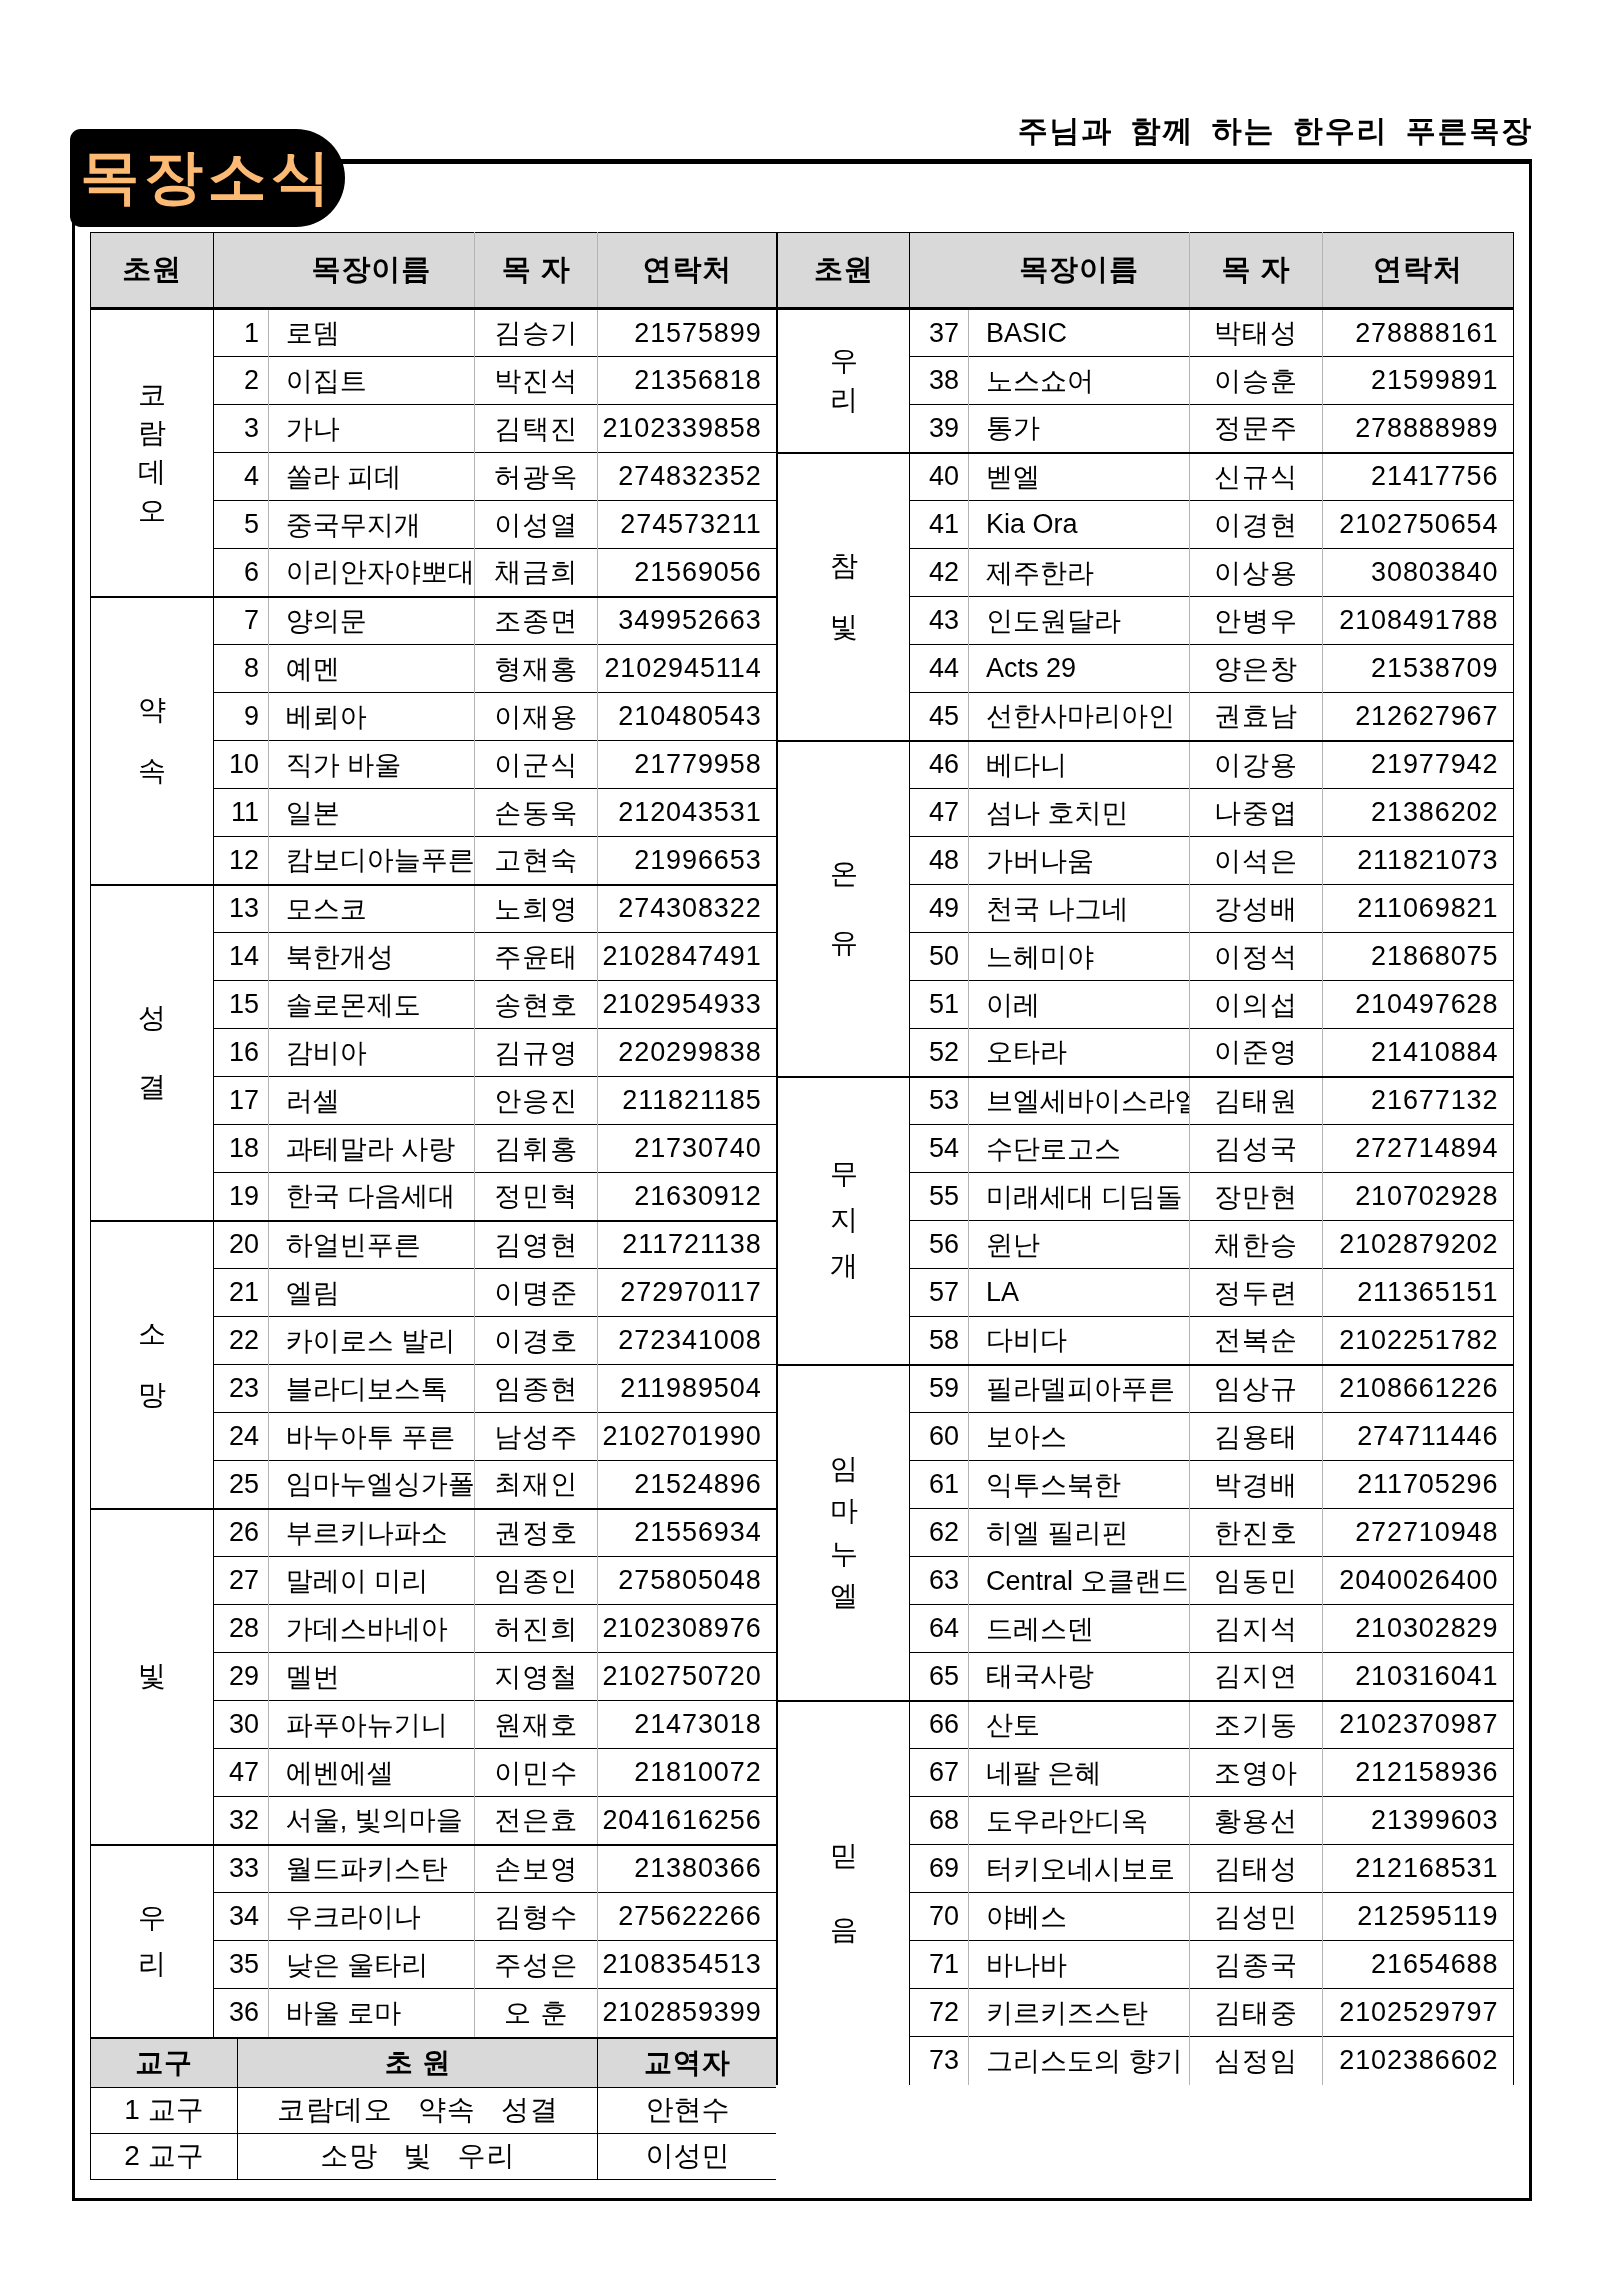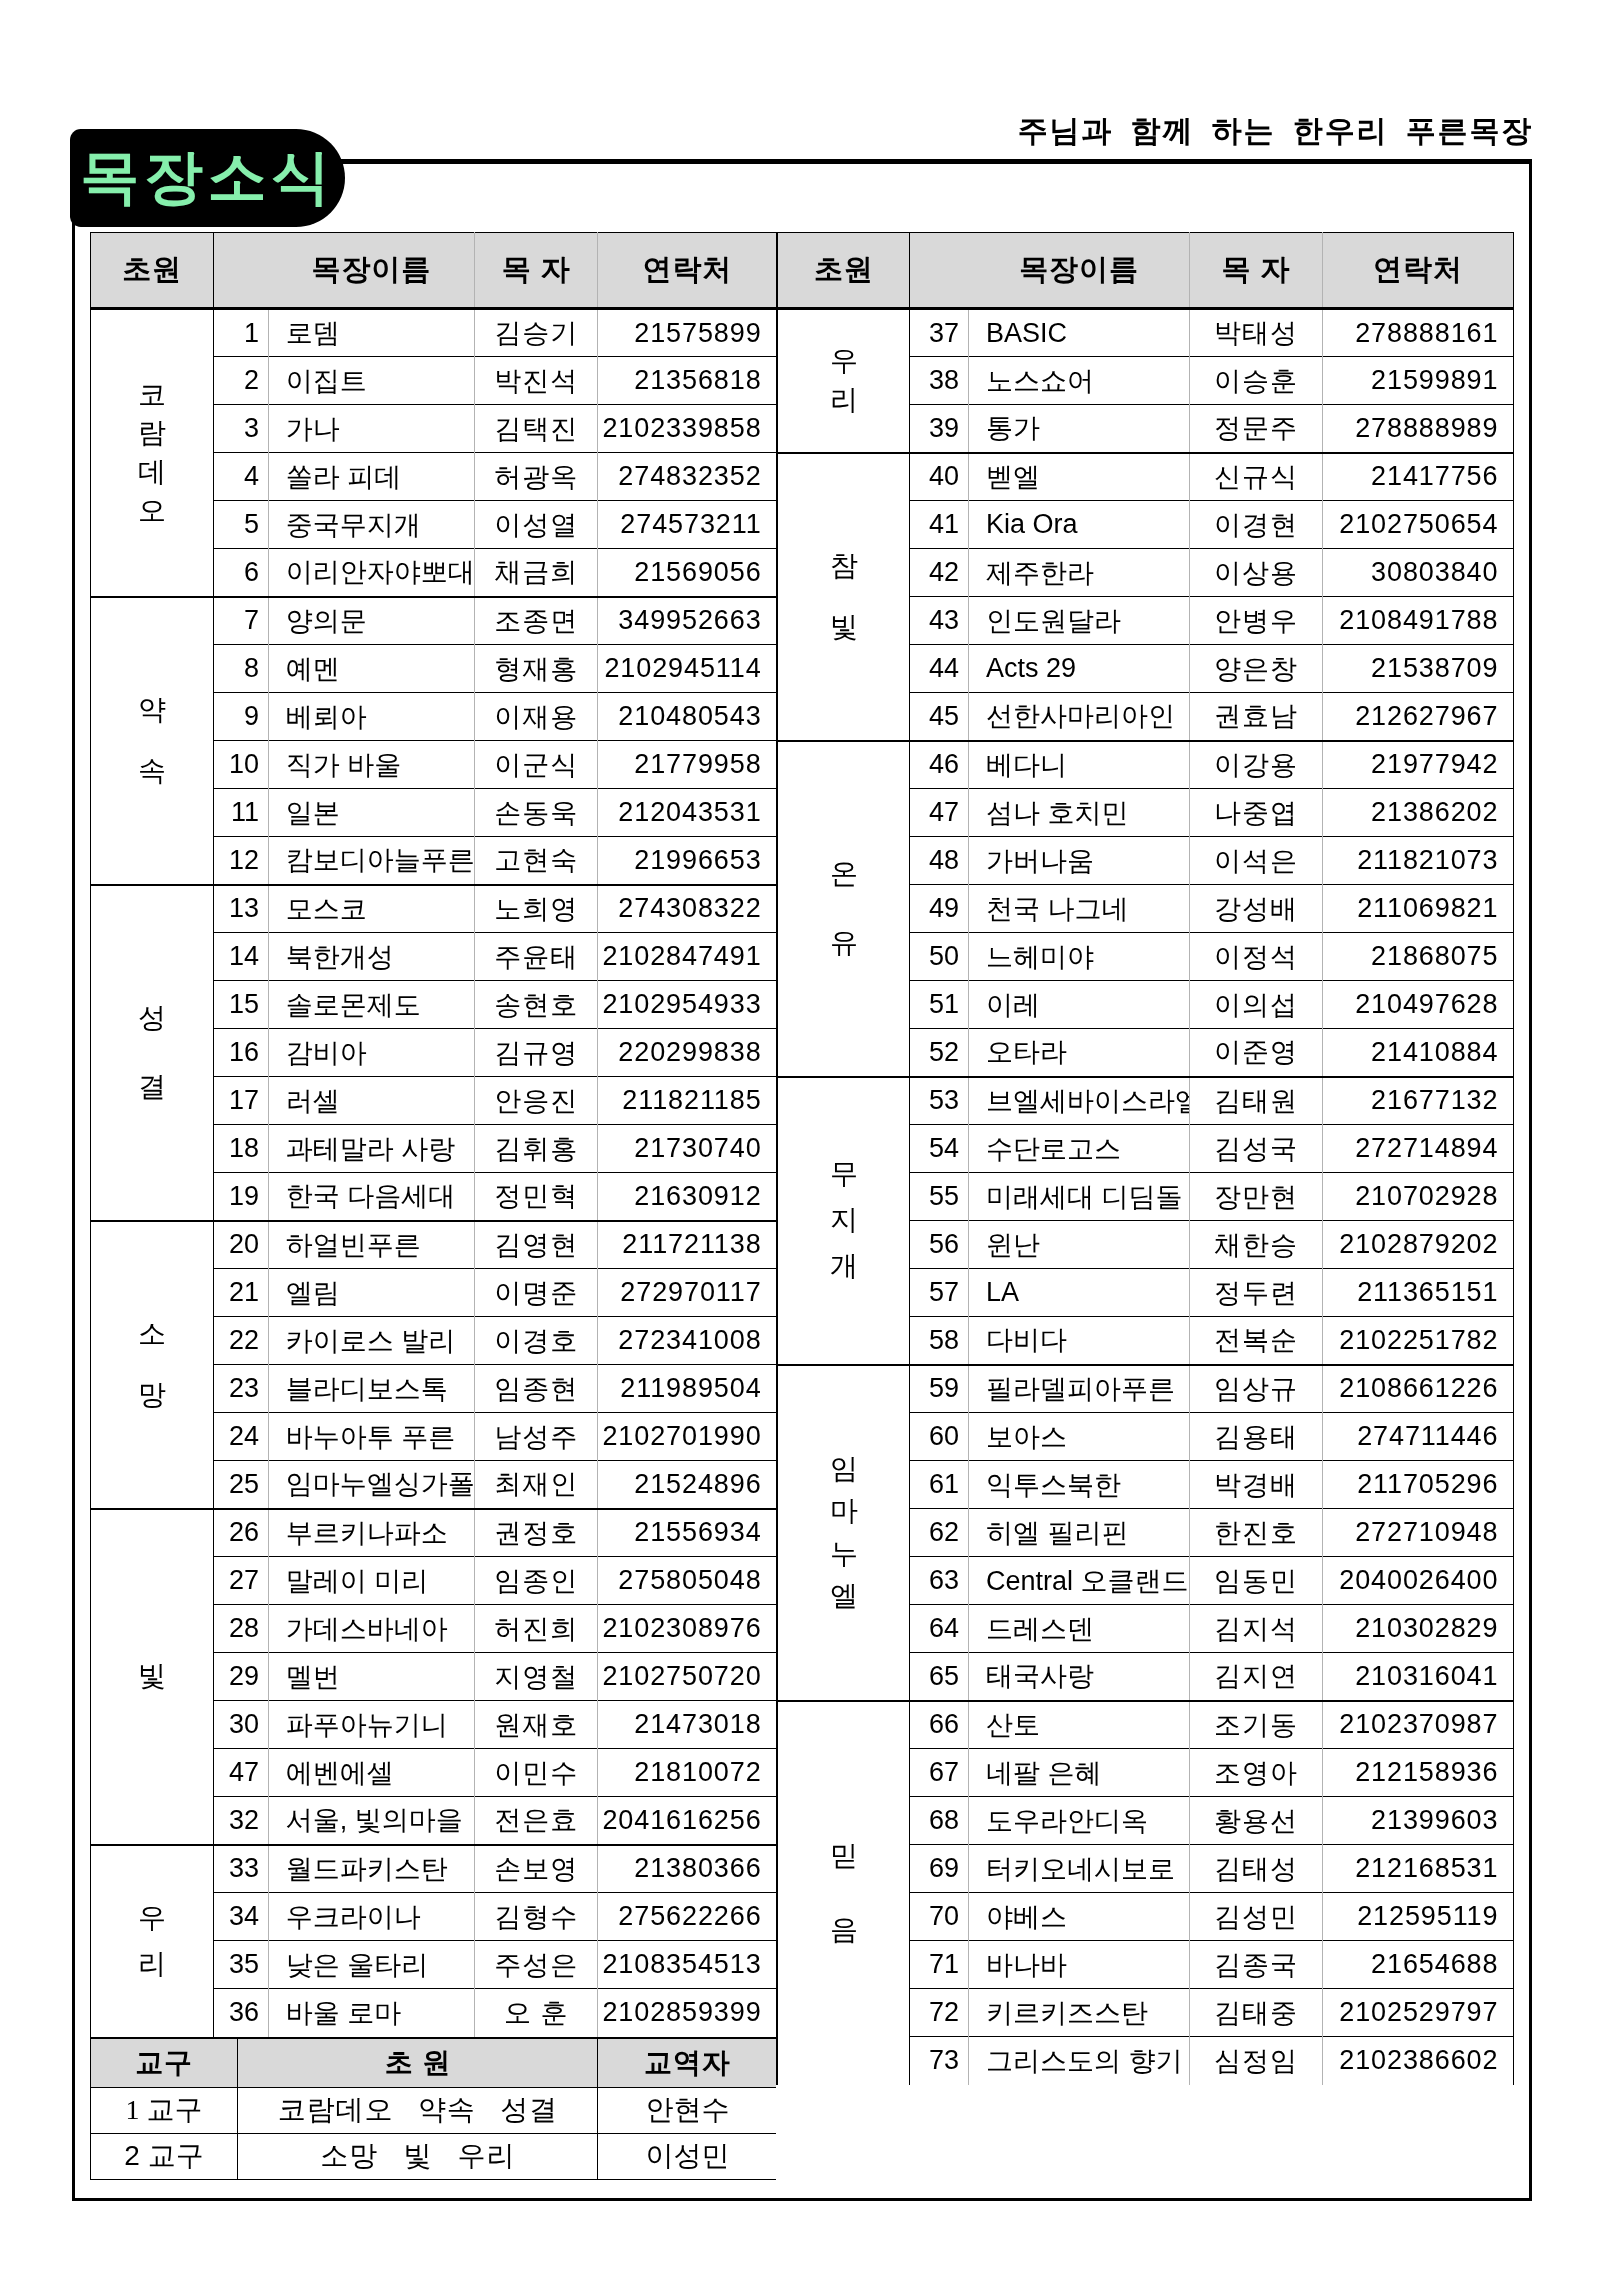--- a/index.html
+++ b/index.html
@@ -6,21 +6,21 @@
   body{
     width:1611px;height:2288px;position:relative;overflow:hidden;
     font-family:"Liberation Sans","DejaVu Sans",sans-serif;color:#000;
   }
   .tagline{
     position:absolute;top:111px;right:78px;
     font-size:30px;font-weight:700;letter-spacing:1.8px;word-spacing:7.4px;
   }
   .title-block{
     position:absolute;left:70px;top:129px;width:275px;height:98px;
-    background:#000;color:#86efac;z-index:3;
+    background:#000;color:#fdba74;z-index:3;
     border-radius:11px 50px 50px 11px;
     display:flex;align-items:center;justify-content:center;
     font-size:59px;font-weight:800;letter-spacing:4.6px;
   }
   .frame{
     position:absolute;left:72px;top:159px;width:1460px;
     border:3.7px solid #000;border-top-width:5.5px;
     padding:68px 14.8px 18.5px 14.8px;box-sizing:border-box;background:#fff;
   }
   .tables{display:flex;align-items:flex-start;}
@@ -49,21 +49,21 @@
   td.c-shep{text-align:center;letter-spacing:0.9px;}
   td.c-contact{text-align:right;padding-right:14.8px;letter-spacing:0.9px;}
   .gstack span{display:block;font-size:28px;line-height:1.15;}
 
   table.summary{border:1.8px solid #000;border-top:2.8px solid #000;}
   .side-left table.summary{border-right:0;}
   .side-right table.summary{border-left:2.8px solid #000;}
   table.summary thead th{height:46px;font-size:28px;border-bottom:1.8px solid #000;}
   table.summary tbody tr{height:46px;}
   table.summary tbody td{font-size:28px;text-align:center;border-top:1.8px solid #000;}
-  table.summary tbody tr:first-child td{border-top:0;font-family:Liberation Serif, serif;}
+  table.summary tbody tr:first-child td{border-top:0;}
   td.s-pastures{word-spacing:16.6px;letter-spacing:0.9px;}
   th.s-district,td.s-district{border-right:0.9px solid #000;}
   th.s-pastures,td.s-pastures{border-right:0.9px solid #000;}
 </style>
 </head>
 <body>
 
 <div class="page">
 
   <div class="tagline">주님과 함께 하는 한우리 푸른목장</div>

